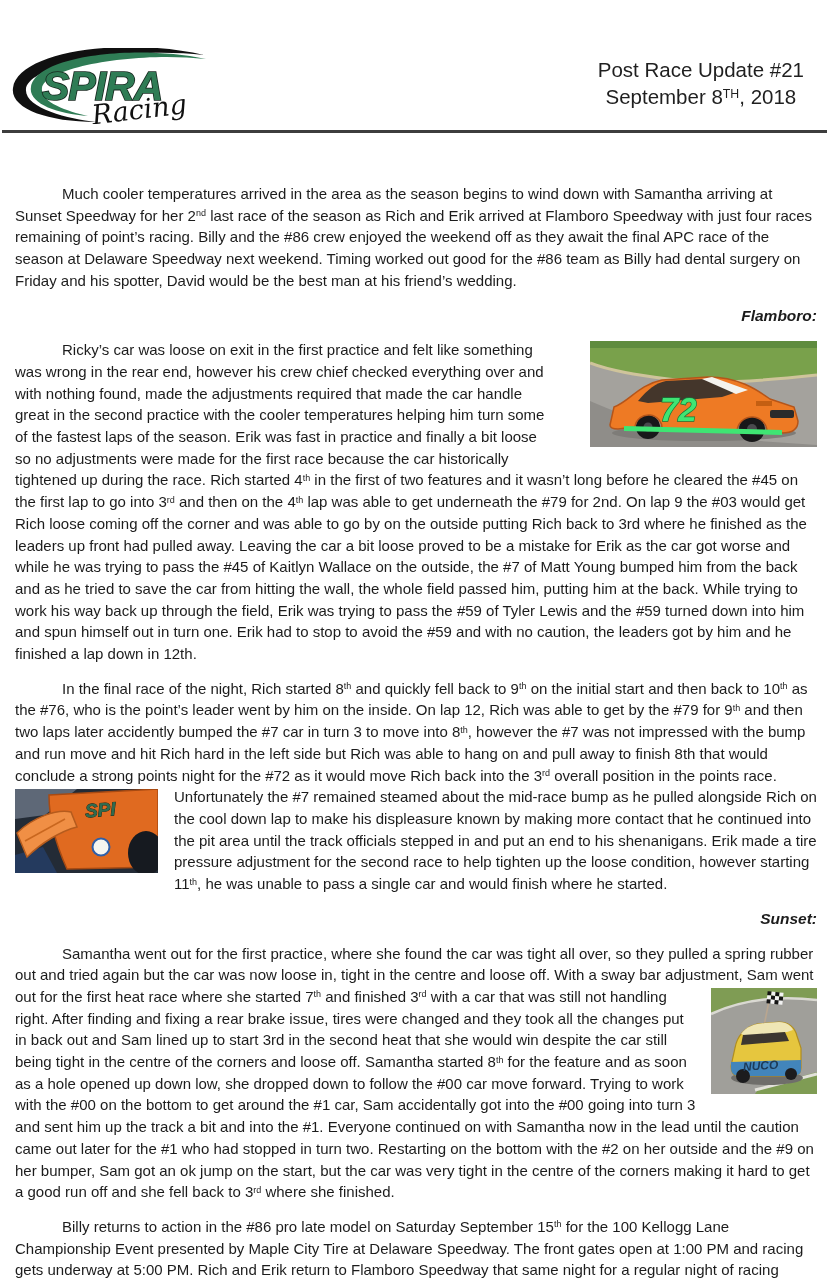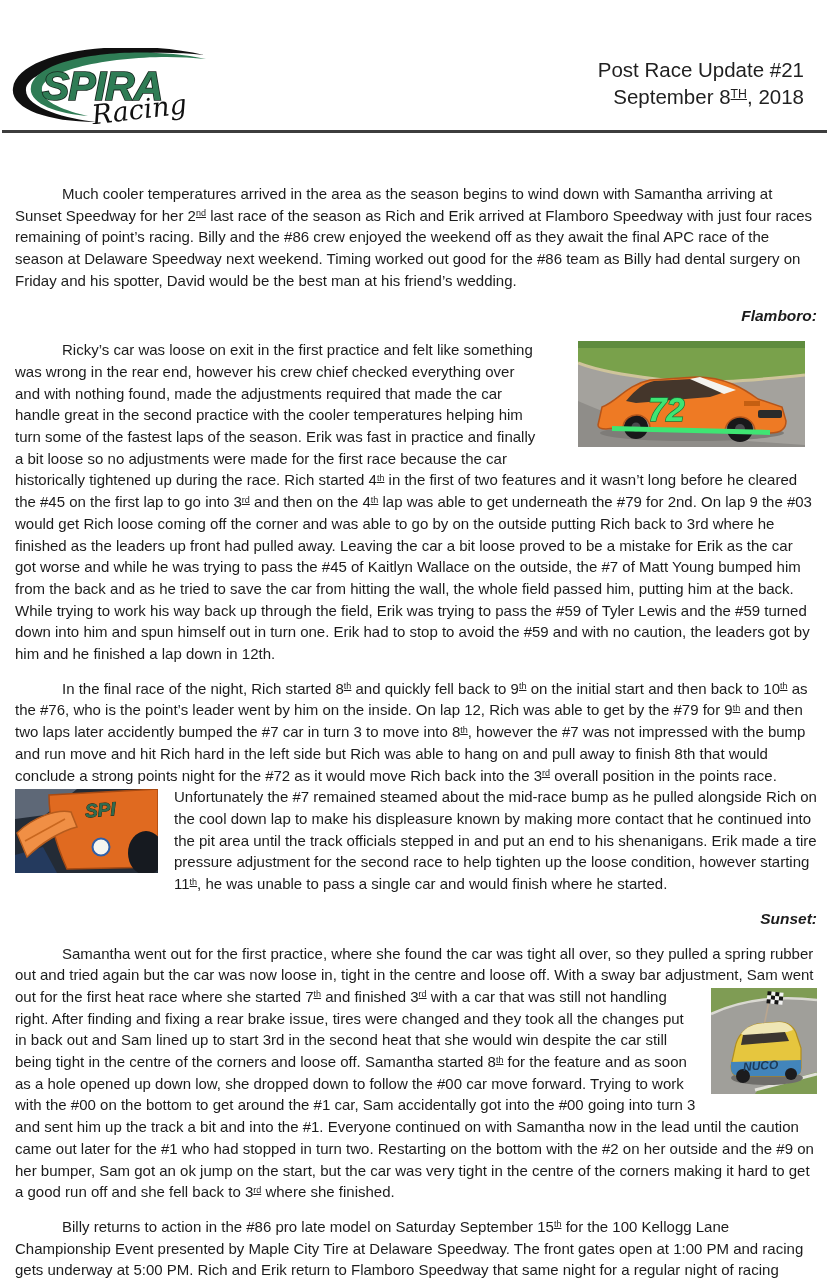--- a/index.html
+++ b/index.html
@@ -5,30 +5,30 @@
   html,body{margin:0;padding:0;background:#ffffff;}
   .page{
     width:829px;min-height:1283px;background:#ffffff;margin:0 auto;
     font-family:"Liberation Sans",sans-serif;color:#1c1c1c;box-sizing:border-box;
     overflow:hidden;
   }
   
   .header{display:flex;justify-content:space-between;align-items:flex-start;
     padding:20px 25px 0 8px;margin-top:28px;}
   .logo-wrap{width:212px;height:76px;}
-  .title-block{text-align:right;padding-top:8px;font-size:20.5px;line-height:27px;color:#1f1f1f;}
+  .title-block{text-align:center;padding-top:8px;font-size:20.5px;line-height:27px;color:#1f1f1f;}
   .rule{height:3px;background:#3d3d3d;margin:6px 2px 0 2px;}
   
   .content{padding:50px 12px 24px 15px;font-size:15px;line-height:21.7px;}
   .para{margin:0 0 13px 0;text-indent:47px;}
   .section-heading{font-weight:bold;font-style:italic;margin:9px 0 13px 0;font-size:15.5px;text-align:right;}
-  sup{font-size:60%;line-height:0;vertical-align:baseline;position:relative;top:-0.5em;text-decoration:underline;}
+  sup{font-size:60%;line-height:0;vertical-align:baseline;position:relative;top:-0.5em;}
   
   .ph{display:block;}
-  .ph-right1{float:right;margin:2px 12px 6px 12px;padding-left:25px;}
+  .ph-right1{float:right;margin:2px 0 6px 12px;padding-left:25px;}
   .ph-left2{float:left;margin:3px 16px 6px 0;}
   .ph-right3{float:right;margin:2px 0 6px 14px;}
   .photo-frame{display:block;}
   .clearfix::after{content:"";display:block;clear:both;}
 </style>
 </head>
 <body>
 
 <div class="page">
 

